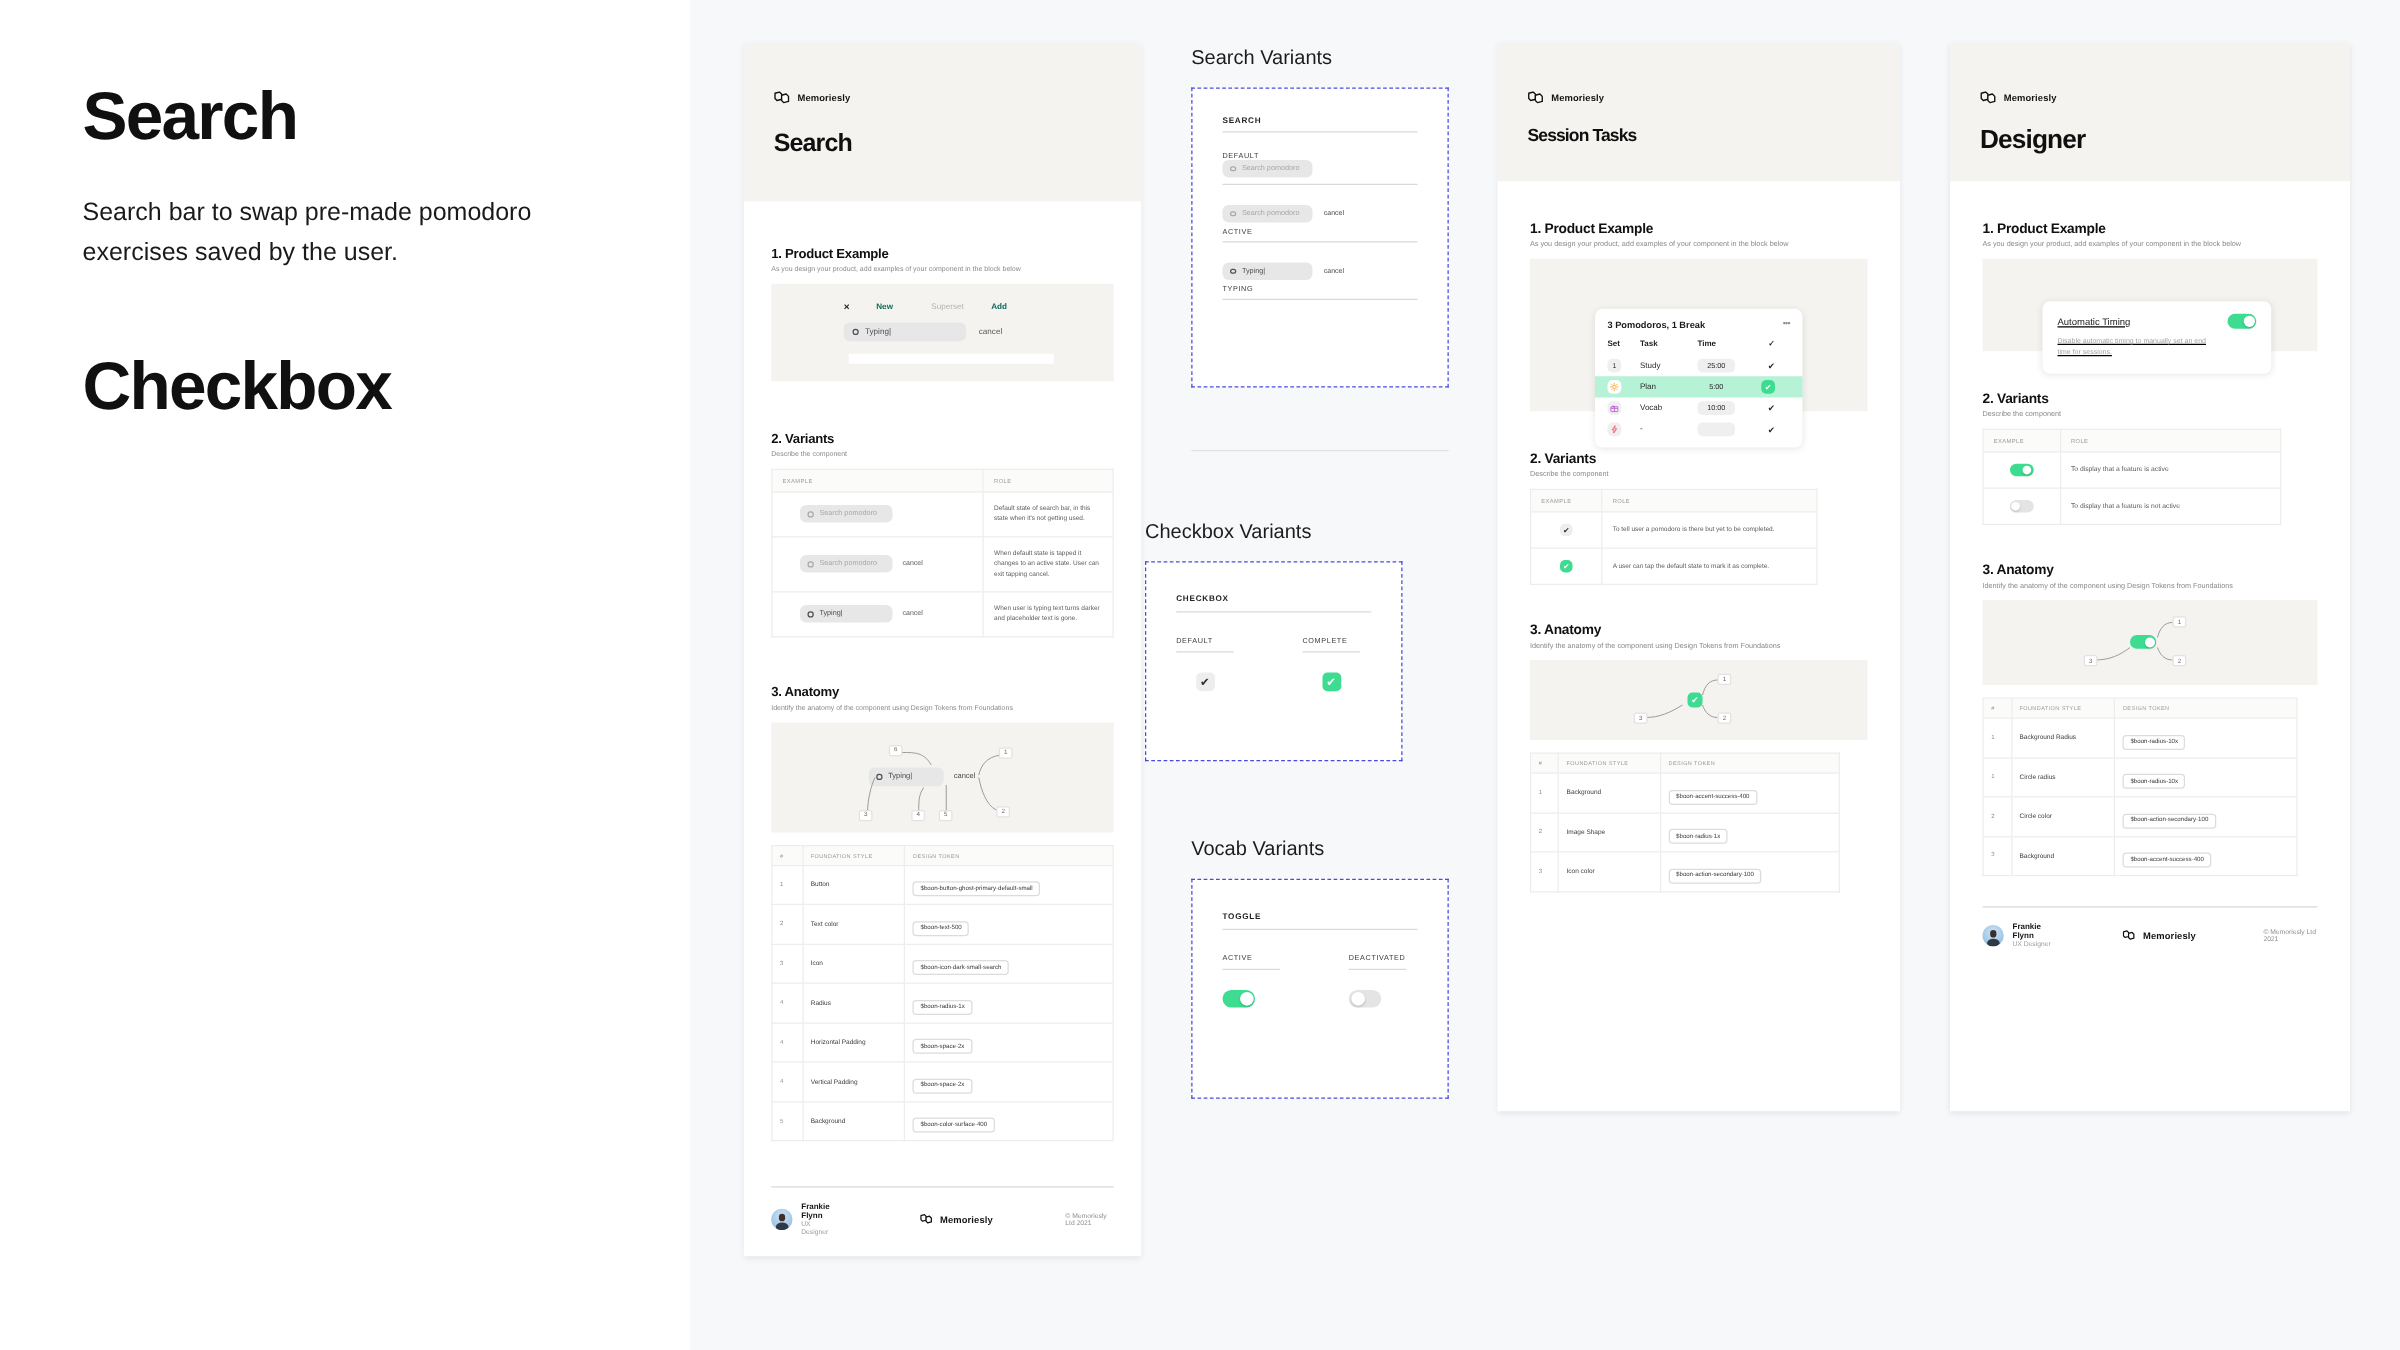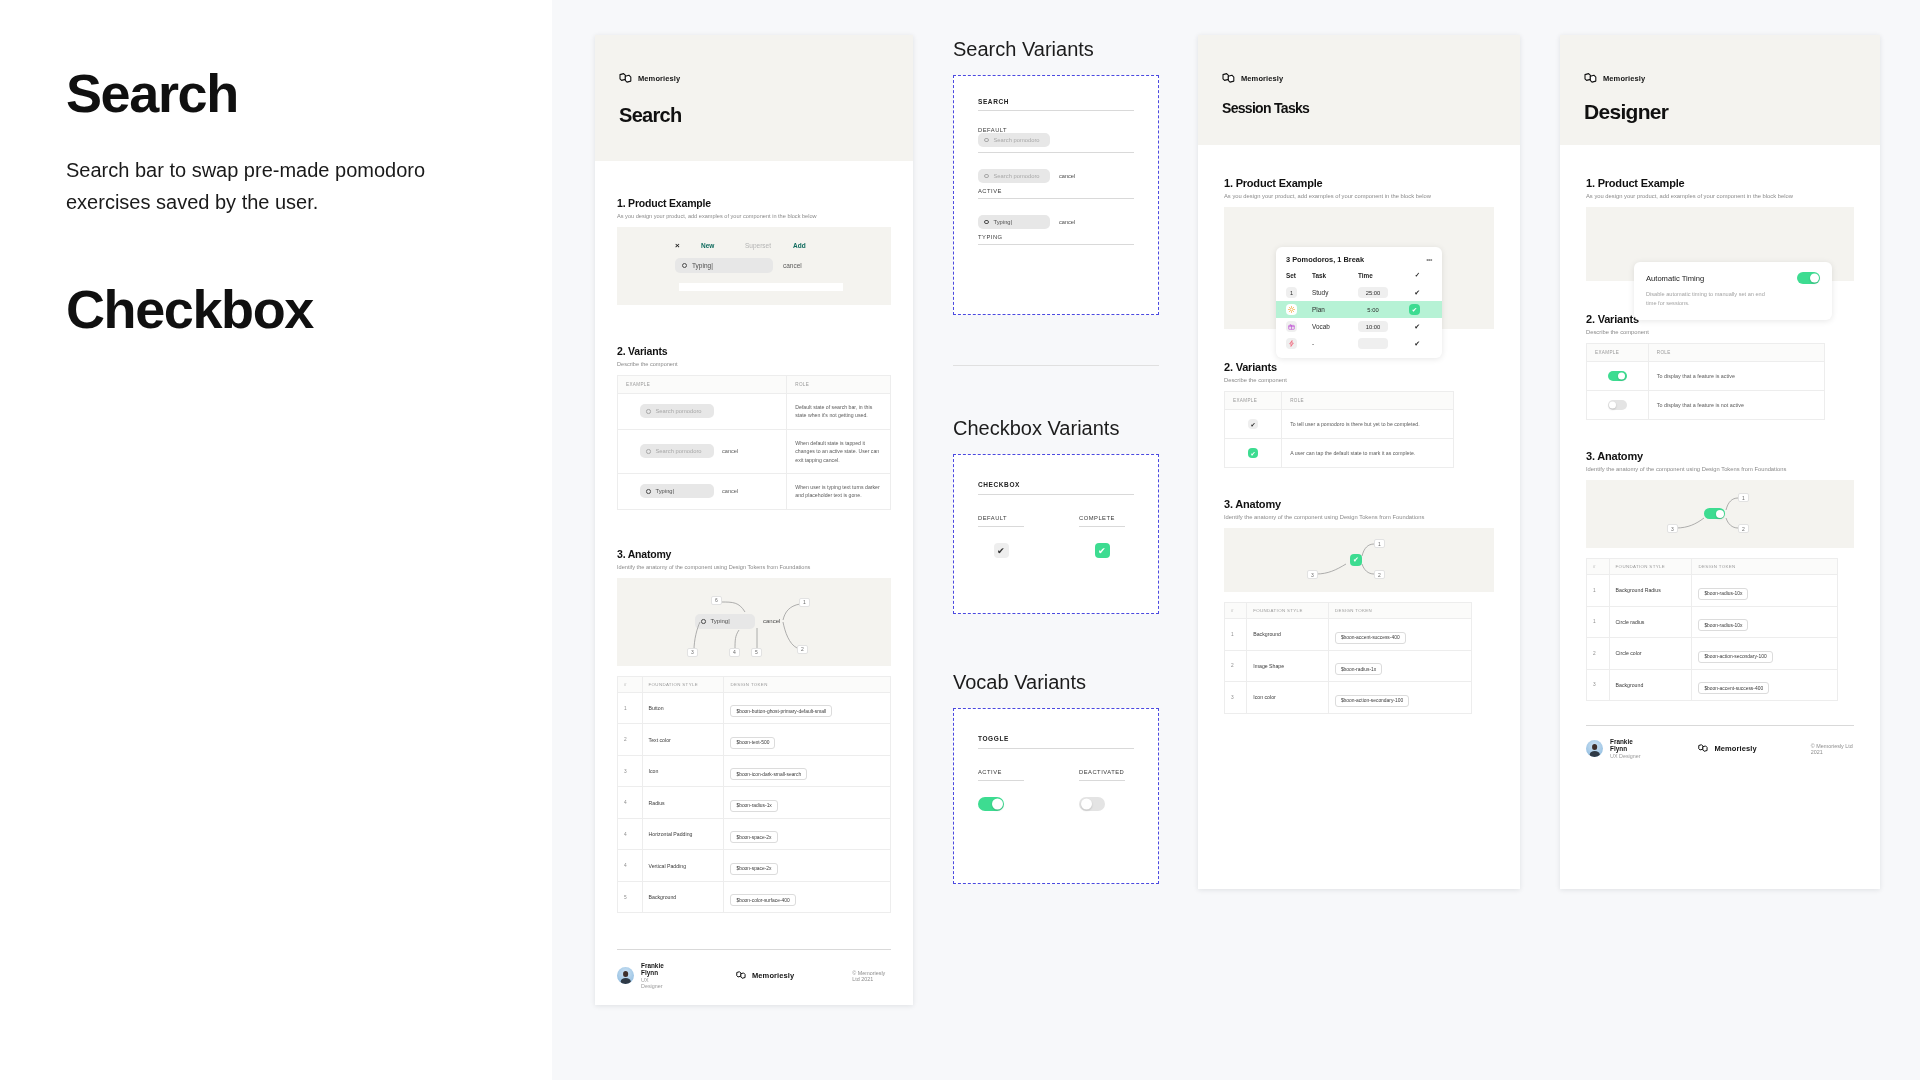--- a/index.html
+++ b/index.html
@@ -48,21 +48,21 @@
   .tgl .knob { position:absolute; top:50%; transform: translateY(-50%); background:#fff; border-radius:50%; box-shadow: 0 1px 2px rgba(0,0,0,.18); }
   .tgl.on { background:#3ddc91; }
   .tgl.off { background:#e4e4e4; }
 
   
   .cbx { border-radius:4px; display:flex; align-items:center; justify-content:center; color:#2f2f2f; }
   .cbx.plain { background:#eeeeee; }
   .cbx.done { background:#3ddc91; color:#fff; }
 
   
-  .vpanel-title { font-size: 20px; color:#1c1c1c; font-weight: 400; }
+  .vpanel-title { font-size: 16px; color:#1c1c1c; font-weight: 400; }
   .vpanel { background:#fff; border: 1.6px dashed #4b49e0; }
   .vp-label { font-size:6.5px; font-weight:700; color:#222; letter-spacing:.6px; }
   .vp-sub { font-size:5.8px; font-weight:400; color:#3a3a3a; letter-spacing:.5px; }
   .rule { height:1px; background:#d9d9d9; width:100%; }
 
   
   .bfoot { display:flex; align-items:center; }
   .avatar { border-radius:50%; background: radial-gradient(circle at 50% 35%, #cfe4f5 0%, #9cc4e4 70%, #7fb0d8 100%); position:relative; overflow:hidden; flex:none; }
   .avatar:before { content:""; position:absolute; left:50%; top:22%; width:34%; height:34%; background:#3e2f2b; border-radius:50%; transform:translateX(-50%); }
   .avatar:after { content:""; position:absolute; left:50%; bottom:-6%; width:62%; height:42%; background:#2f3a46; border-radius:50% 50% 0 0; transform:translateX(-50%); }
@@ -309,21 +309,21 @@
             <span style="font-size:5.6px;color:#4a4a4a;">cancel</span>
           </div>
           <div class="vp-sub">TYPING</div>
           <div class="rule" style="margin-top:4px;"></div>
         </div>
       </div>
   </div>
   <div class="rule" style="margin-top:50px;background:#e0e0e0;"></div>
 </div>
 
-<div style="position:absolute;left:953px;top:417px;width:206px;">
+<div style="position:absolute;left:916px;top:417px;width:206px;">
   <div class="vpanel-title">Checkbox Variants</div>
   <div class="vpanel" style="margin-top:14px;height:160px;padding:26px 24px;">
     <div class="vp-label">CHECKBOX</div>
     <div class="rule" style="margin-top:6px;"></div>
     <div style="display:flex;gap:46px;margin-top:20px;" id="cb-cols">
         <div style="width:58px;">
           <div class="vp-sub">DEFAULT</div>
           <div class="rule" style="margin-top:5px;width:46px;"></div>
           <div style="margin-top:16px;display:flex;justify-content:center;width:46px;">
             <span class="cbx plain" style="width:15px;height:15px;font-size:9.3px;">✔</span>
@@ -546,21 +546,21 @@
     </div>
     <div class="board-title" style="font-size:21px;margin-top:16px;">Designer</div>
   </div>
 
   <div style="padding:0 26px;">
     <div style="margin-top:32px;">
       <div class="sec-title" style="font-size:11px;">1. Product Example</div>
       <div class="sec-sub" style="font-size:5.8px;margin-top:4px;">As you design your product, add examples of your component in the block below</div>
     </div>
     <div class="demo-box" style="margin-top:8px;height:74px;position:relative;">
-      <div class="stcard" style="position:absolute;left:48px;top:27px;width:198px;padding:10px 12px 12px 12px;">
+      <div class="stcard" style="position:absolute;left:48px;top:6px;width:183px;padding:10px 12px 12px 12px;text-decoration:underline;">
         <div class="strow" style="justify-content:space-between;">
           <span style="font-size:7.6px;font-weight:400;color:#1b1b1b;">Automatic Timing</span>
           <span class="tgl on" style="width:23px;height:12px;">
             <span class="knob" style="right:1.5px;width:9px;height:9px;"></span>
           </span>
         </div>
         <div style="font-size:5.6px;color:#a3a3a3;line-height:9px;margin-top:6px;width:128px;">Disable automatic timing to manually set an end time for sessions.</div>
       </div>
     </div>
 

